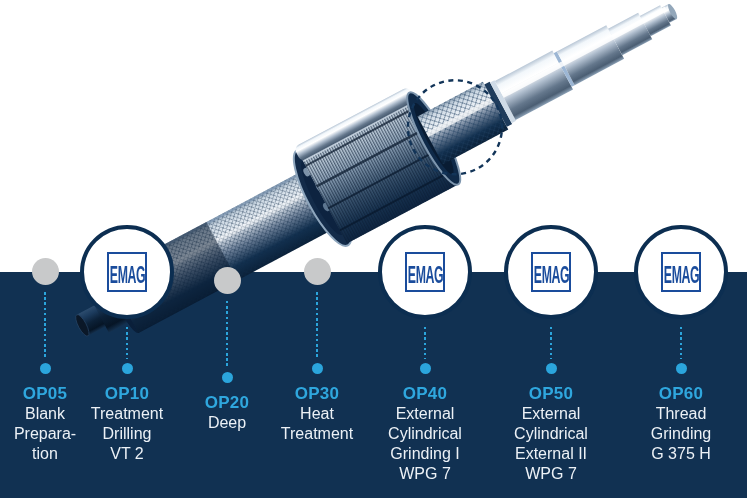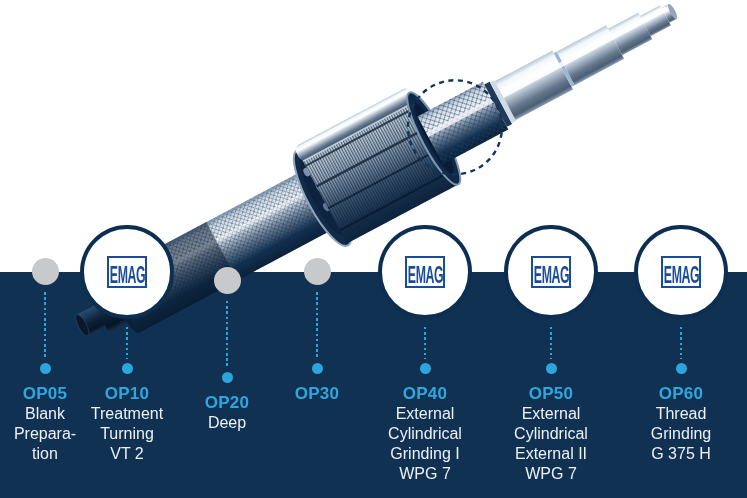--- a/index.html
+++ b/index.html
@@ -4,21 +4,21 @@
 <style>
   html,body{margin:0;padding:0;background:#e8e8e8;}
   .stage{position:relative;width:747px;height:498px;background:#ffffff;overflow:hidden;
          font-family:"Liberation Sans",sans-serif;}
   .band{position:absolute;left:0;top:272px;width:747px;height:226px;background:#113152;}
   .art{position:absolute;left:0;top:0;pointer-events:none;}
   .step-col{position:absolute;top:0;width:136px;height:498px;}
   .emag-circle{position:absolute;left:50%;top:225px;width:94px;height:94px;margin-left:-47px;
                border-radius:50%;background:#ffffff;border:4px solid #0c2e51;box-sizing:border-box;
                display:flex;align-items:center;justify-content:center;}
-  .emag-box{width:40px;height:32px;border:2px solid #1a4c9c;box-sizing:border-box;
+  .emag-box{width:40px;height:40px;border:2px solid #1a4c9c;box-sizing:border-box;
             display:flex;align-items:center;justify-content:center;background:#ffffff;}
   .emag-word{font-weight:bold;font-size:15px;color:#1a4c9c;letter-spacing:-0.5px;
              transform:scale(0.82,1.55);transform-origin:center 55%;margin-top:5px;}
   .gray-dot{position:absolute;left:50%;top:258px;width:27px;height:27px;margin-left:-13.5px;
             border-radius:50%;background:#c8c9ca;}
   .dash-line{position:absolute;left:50%;width:2.5px;margin-left:-1.25px;
              background:repeating-linear-gradient(to bottom,#2ba5dc 0 2.5px,transparent 2.5px 5.2px);}
   .dash-emag{top:327px;height:32px;}
   .dash-dot{top:292px;height:67px;}
   .end-dot{position:absolute;left:50%;top:363px;width:11px;height:11px;margin-left:-5.5px;
@@ -154,21 +154,21 @@
         <span class="emag-word">EMAG</span>
       </div>
     </div>
 
     <div class="dash-line dash-emag"></div>
     <div class="end-dot"></div>
     <div class="labels">
       <div class="op">OP10</div>
       <div class="lines">
             <div class="line">Treatment</div>
-            <div class="line">Turning</div>
+            <div class="line">Drilling</div>
             <div class="machine">VT 2</div>
           </div>
     </div>
   </div>
       <div class="step-col" style="left: 159px; margin-top: 9px;">
 
     <div class="gray-dot"></div>
     <div class="dash-line dash-dot"></div>
     <div class="end-dot"></div>
     <div class="labels">
@@ -178,20 +178,24 @@
           </div>
     </div>
   </div>
       <div class="step-col" style="left: 249px;">
 
     <div class="gray-dot"></div>
     <div class="dash-line dash-dot"></div>
     <div class="end-dot"></div>
     <div class="labels">
       <div class="op">OP30</div>
+      <div class="lines">
+            <div class="line">Heat</div>
+            <div class="line">Treatment</div>
+          </div>
     </div>
   </div>
       <div class="step-col" style="left: 357px;">
     <div class="emag-circle">
       <div class="emag-box">
         <span class="emag-word">EMAG</span>
       </div>
     </div>
 
     <div class="dash-line dash-emag"></div>

